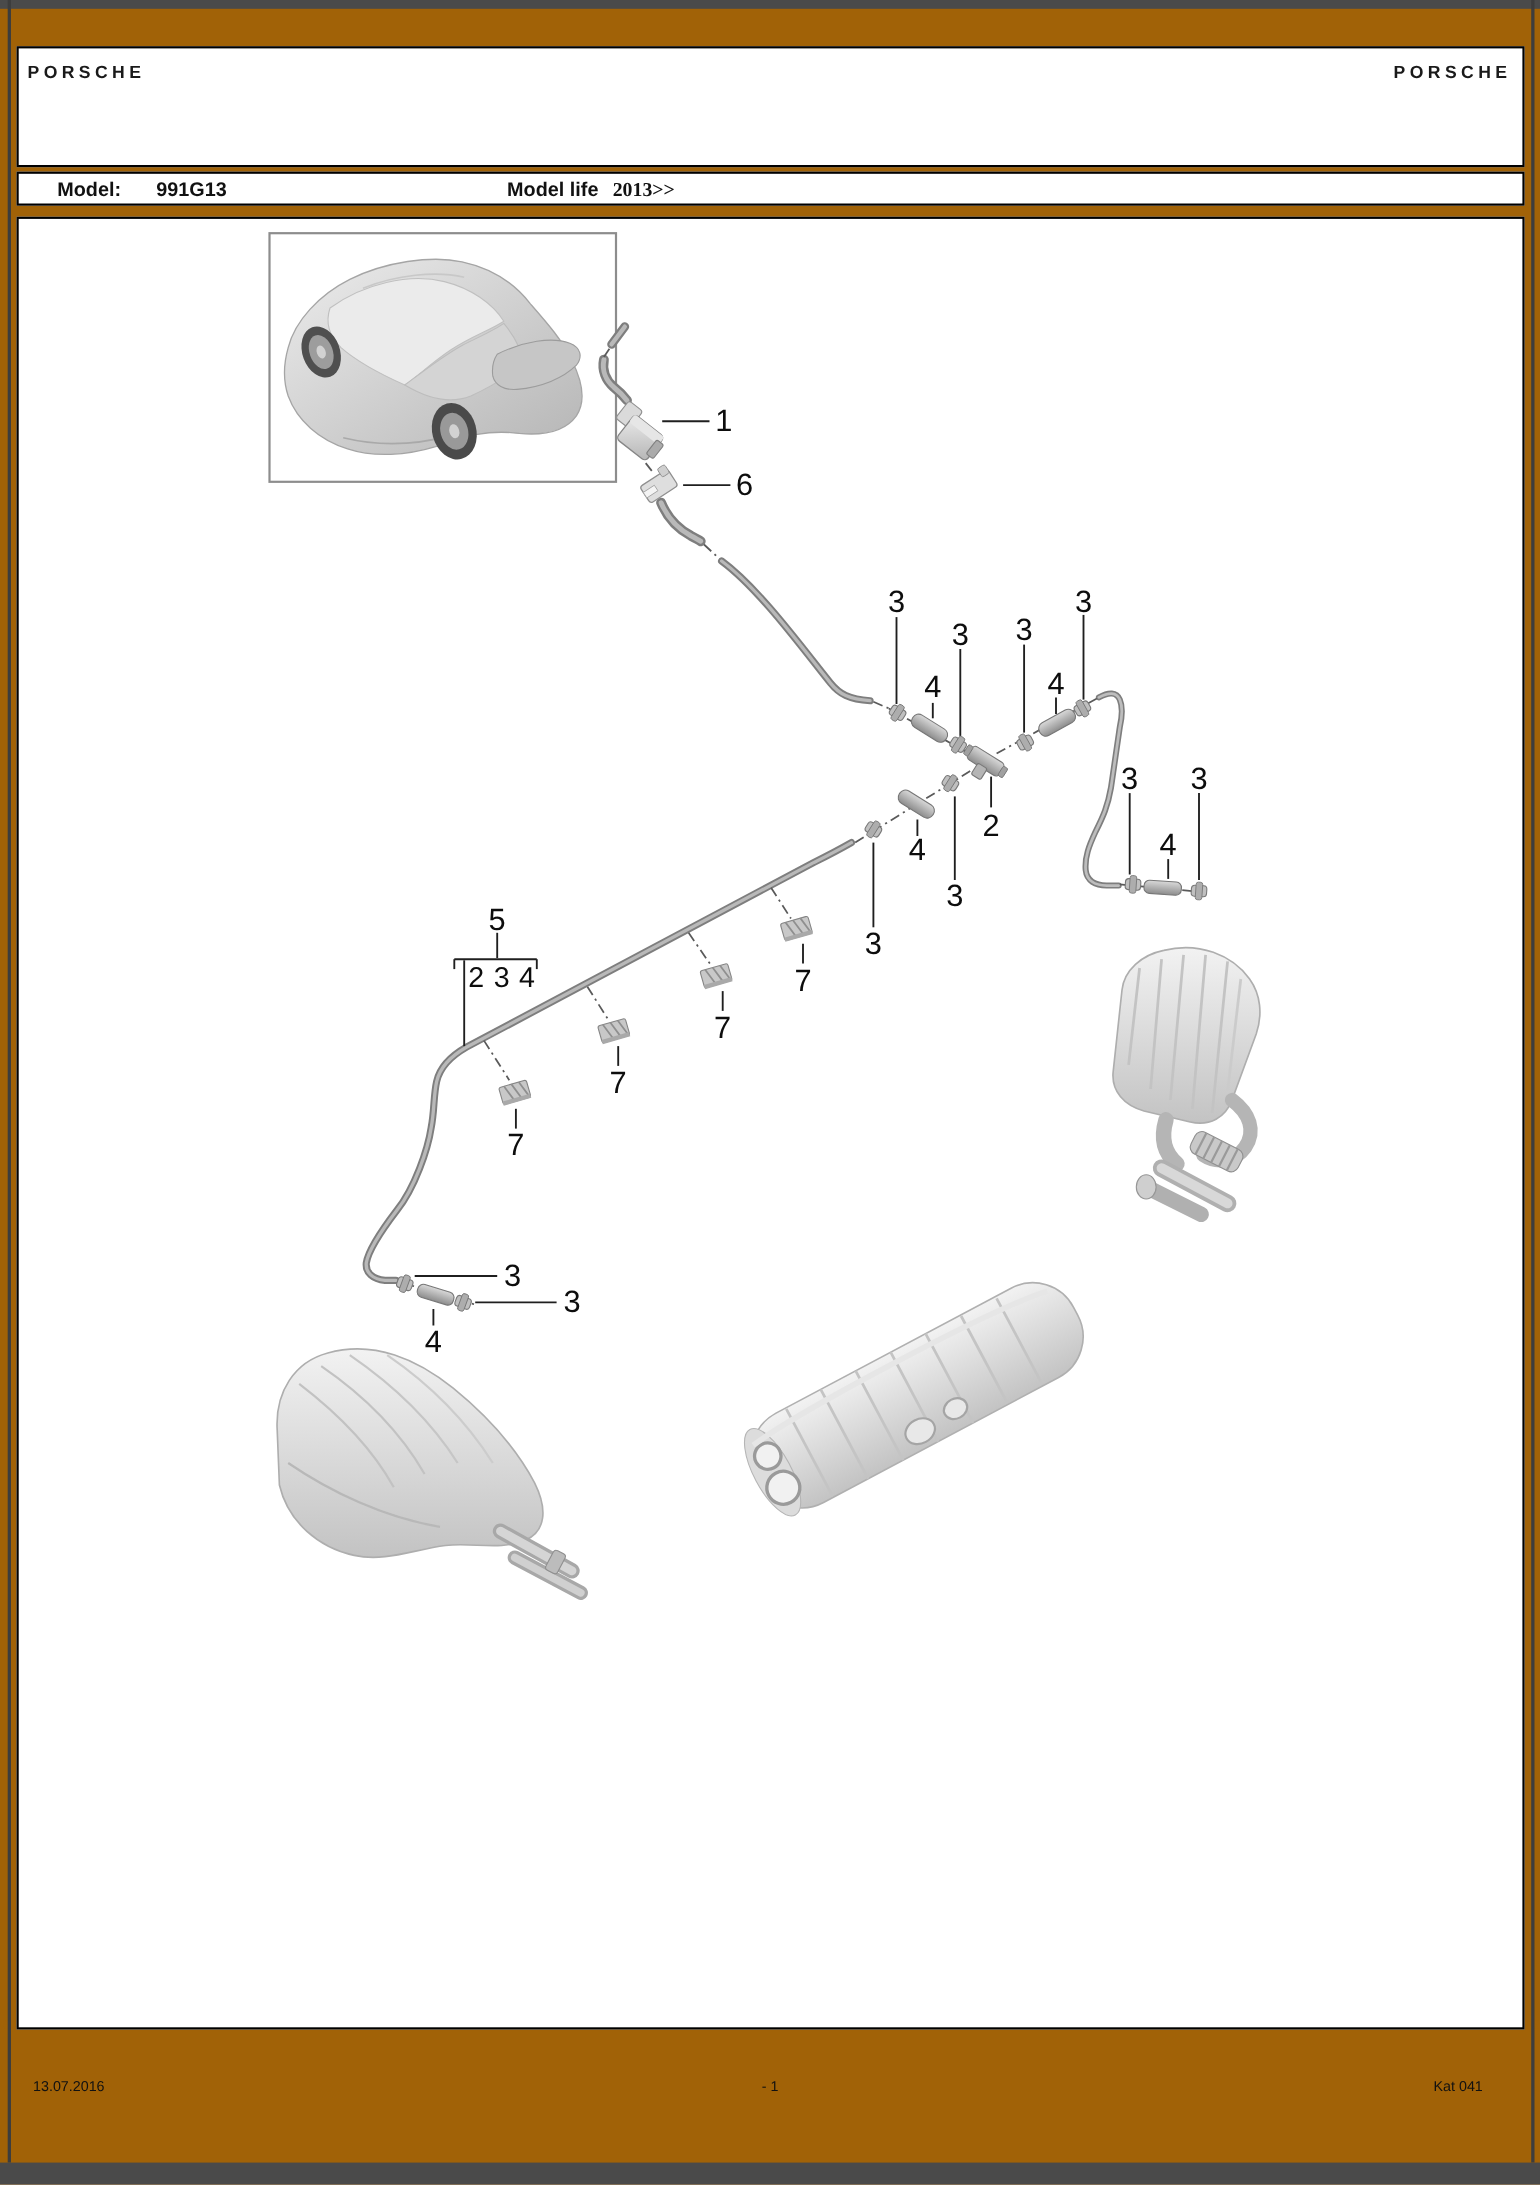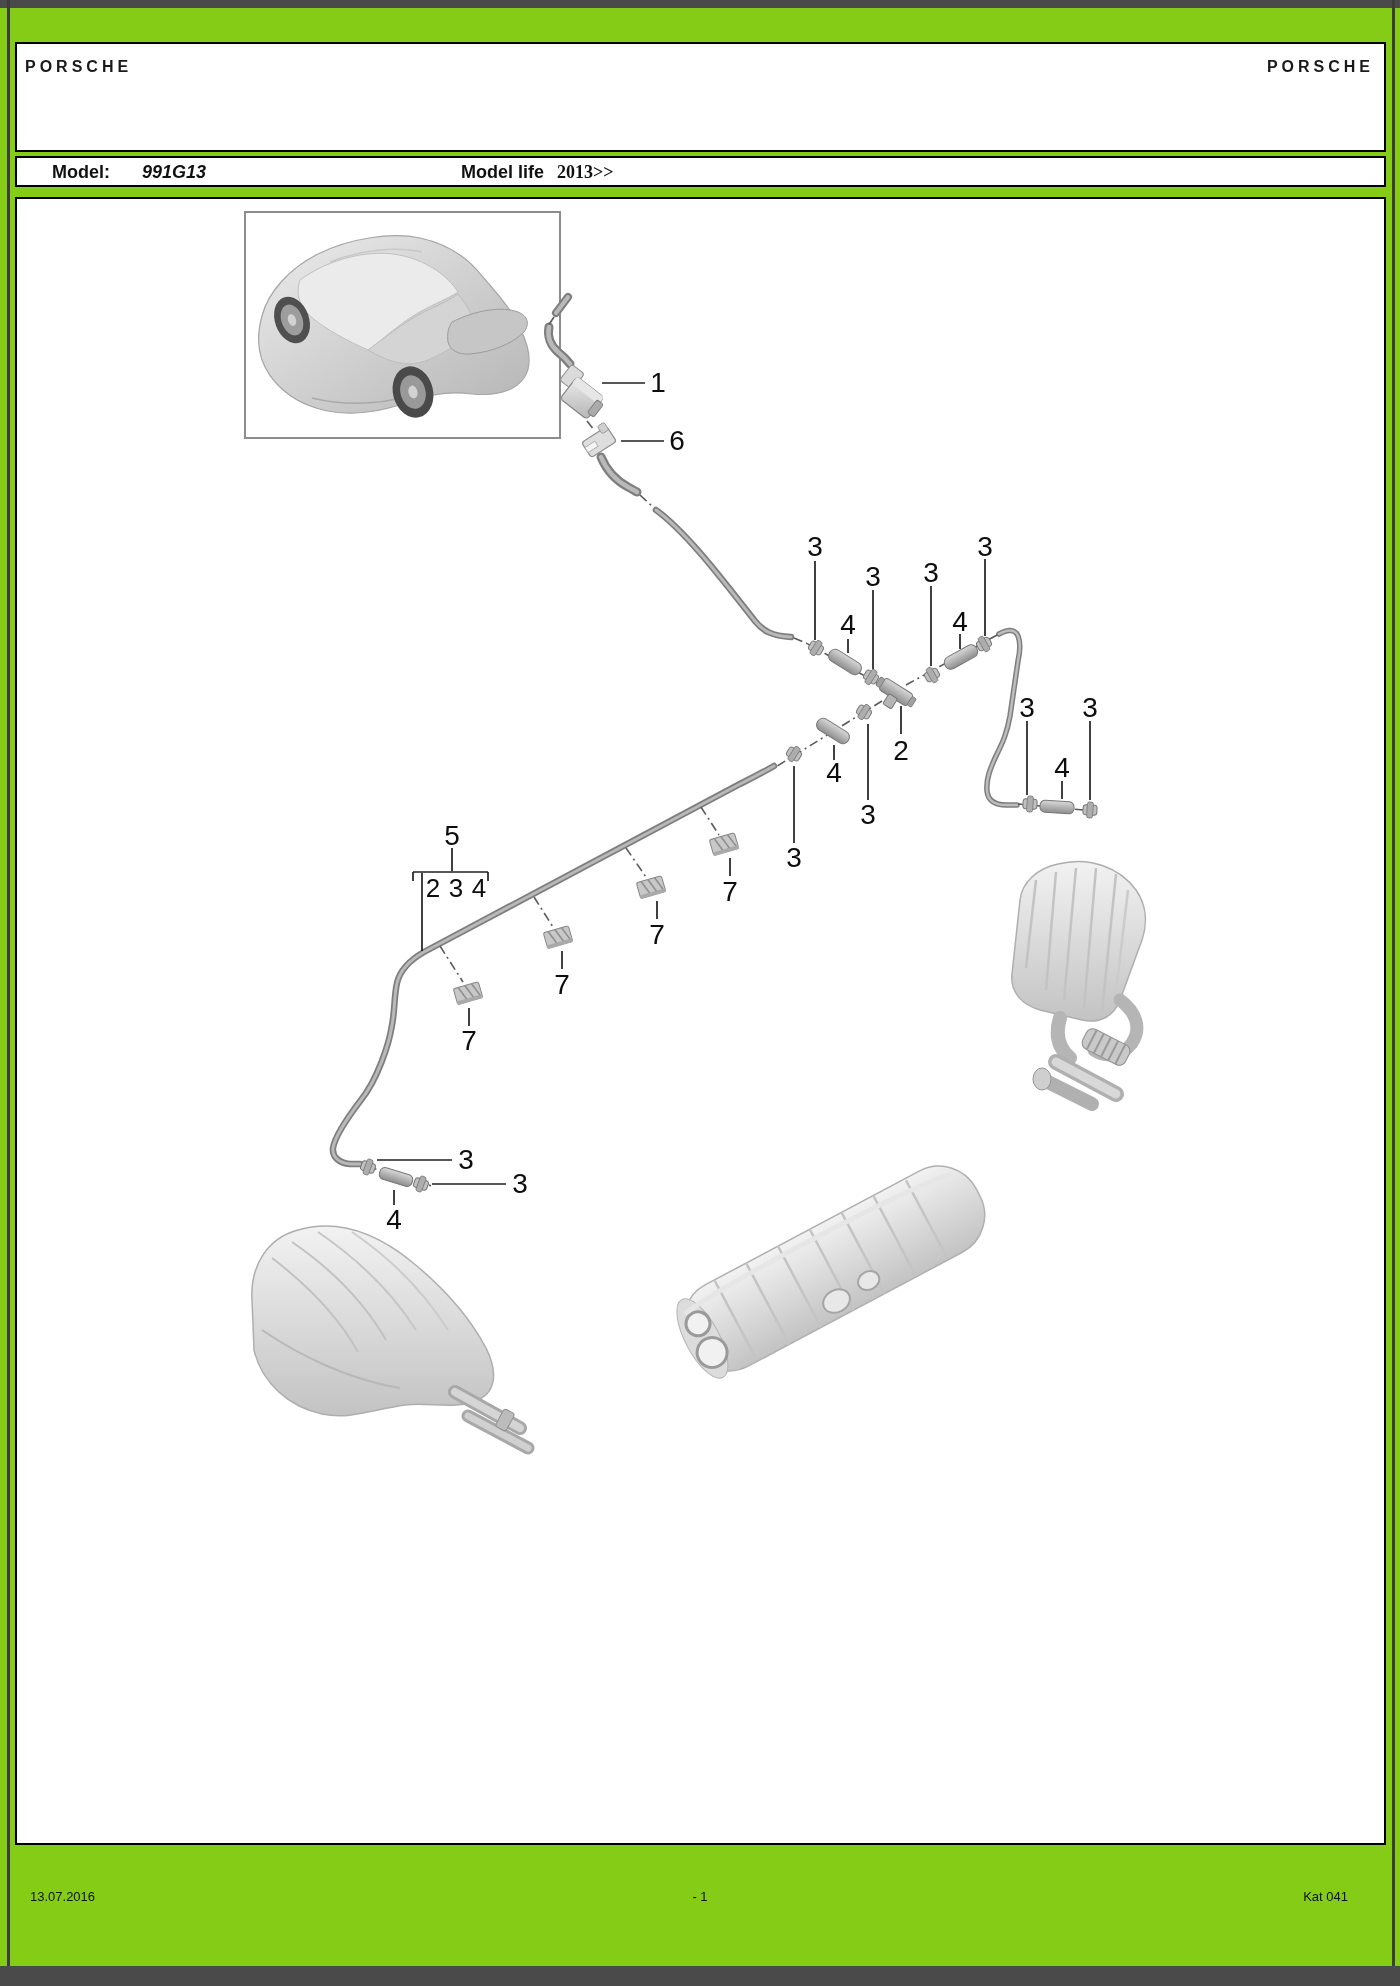--- a/index.html
+++ b/index.html
@@ -1,32 +1,32 @@
 <!DOCTYPE html>
 <html><head>
 <meta charset="utf-8">
 <style>
   html,body{margin:0;padding:0;background:#6a6a6a;}
-  .stage{position:relative;width:1400px;height:1986px;background:#84cc16;overflow:hidden;
+  .stage{position:relative;width:1400px;height:1986px;background:#a16207;overflow:hidden;
          font-family:"Liberation Sans",sans-serif;color:#111;}
   .frame-top{position:absolute;left:0;top:0;width:1400px;height:8px;background:#4a4a4a;}
   .frame-bottom{position:absolute;left:0;top:1966px;width:1400px;height:20px;background:#4a4a4a;}
   .frame-left{position:absolute;left:7px;top:0;width:3px;height:1966px;background:#3d3d3d;}
   .frame-right{position:absolute;left:1392px;top:0;width:3px;height:1966px;background:#3d3d3d;}
 
   .hdr-box{position:absolute;left:15px;top:42px;width:1371px;height:110px;border:2px solid #000;box-sizing:border-box;background:#fff;}
   .brand{position:absolute;top:14px;font-weight:bold;font-size:16px;letter-spacing:4px;color:#1a1a1a;}
   .brand.left{left:8px;}
   .brand.right{right:10px;}
   .title{position:absolute;top:5px;left:0;width:100%;text-align:center;font-size:26px;font-weight:bold;}
 
   .model-box{position:absolute;left:15px;top:156px;width:1371px;height:31px;border:2px solid #000;box-sizing:border-box;background:#fff;}
   .model-box span{position:absolute;top:4px;font-size:18px;font-weight:bold;white-space:nowrap;}
   .m-label{left:7px;margin-left:28px;}
-  .m-value{left:125px;font-style:italic;}
+  .m-value{left:125px;}
   .l-label{left:444px;}
   .l-value{left:540px;font-family:Liberation Serif, serif;}
 
   .diagram-box{position:absolute;left:15px;top:197px;width:1371px;height:1648px;border:2px solid #000;box-sizing:border-box;background:#fff;}
   .diagram-svg{position:absolute;left:0;top:0;}
 
   .footer{position:absolute;left:0;top:1889px;width:1400px;height:24px;font-size:13px;}
   .f-date{position:absolute;left:30px;}
   .f-page{position:absolute;left:0;width:100%;text-align:center;}
   .f-cat{position:absolute;right:52px;}

